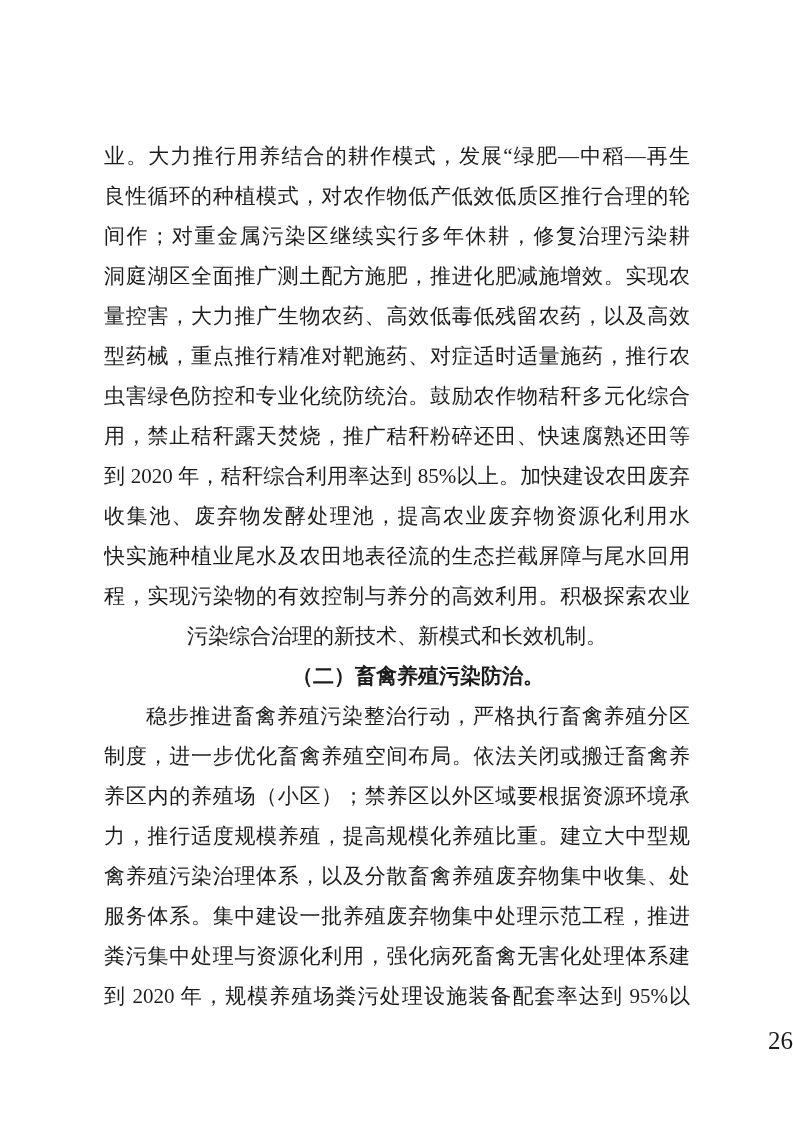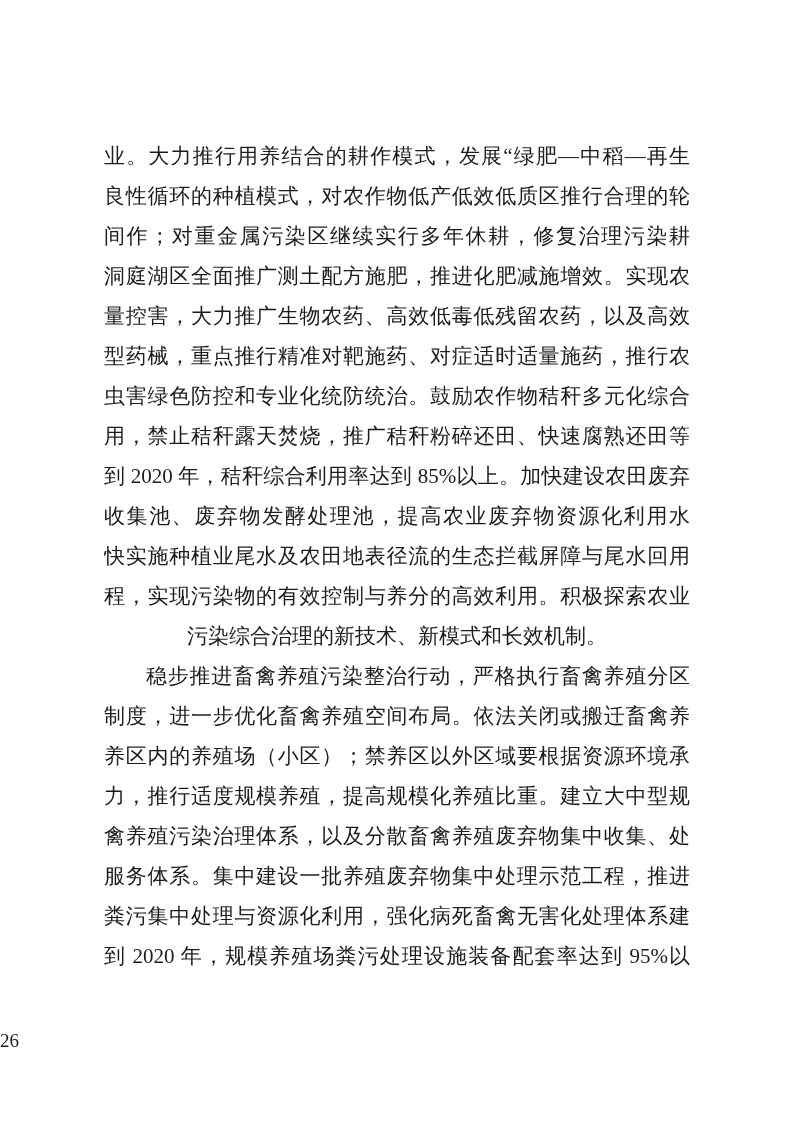--- a/index.html
+++ b/index.html
@@ -37,22 +37,22 @@
     text-indent: 2em;
   }
   .line.heading {
     font-weight: bold;
   }
   .page-number {
     position: absolute;
     left: 0;
     top: 1026px;
     width: 100%;
-    text-align: left;
-    font-size: 19px;
+    text-align: right;
+    font-size: 25px;
     line-height: 30px;
     color: #1c1c1c;
   }
 </style>
 </head>
 <body>
 
 <div class="page">
   <div class="text-block">
     <div class="line justify">业。大力推行用养结合的耕作模式，发展“绿肥—中稻—再生稻”等</div>
@@ -61,20 +61,21 @@
     <div class="line justify">洞庭湖区全面推广测土配方施肥，推进化肥减施增效。实现农药减</div>
     <div class="line justify">量控害，大力推广生物农药、高效低毒低残留农药，以及高效大中</div>
     <div class="line justify">型药械，重点推行精准对靶施药、对症适时适量施药，推行农业病</div>
     <div class="line justify">虫害绿色防控和专业化统防统治。鼓励农作物秸秆多元化综合利</div>
     <div class="line justify">用，禁止秸秆露天焚烧，推广秸秆粉碎还田、快速腐熟还田等技术。</div>
     <div class="line justify">到 2020 年，秸秆综合利用率达到 85%以上。加快建设农田废弃物</div>
     <div class="line justify">收集池、废弃物发酵处理池，提高农业废弃物资源化利用水平。加</div>
     <div class="line justify">快实施种植业尾水及农田地表径流的生态拦截屏障与尾水回用工</div>
     <div class="line justify">程，实现污染物的有效控制与养分的高效利用。积极探索农业面源</div>
     <div class="line">污染综合治理的新技术、新模式和长效机制。</div>
+    <div class="line heading indent">（二）畜禽养殖污染防治。</div>
     <div class="line justify indent">稳步推进畜禽养殖污染整治行动，严格执行畜禽养殖分区管理</div>
     <div class="line justify">制度，进一步优化畜禽养殖空间布局。依法关闭或搬迁畜禽养殖禁</div>
     <div class="line justify">养区内的养殖场（小区）；禁养区以外区域要根据资源环境承载能</div>
     <div class="line justify">力，推行适度规模养殖，提高规模化养殖比重。建立大中型规模畜</div>
     <div class="line justify">禽养殖污染治理体系，以及分散畜禽养殖废弃物集中收集、处理和</div>
     <div class="line justify">服务体系。集中建设一批养殖废弃物集中处理示范工程，推进畜禽</div>
     <div class="line justify">粪污集中处理与资源化利用，强化病死畜禽无害化处理体系建设。</div>
     <div class="line justify">到 2020 年，规模养殖场粪污处理设施装备配套率达到 95%以上。</div>
   </div>
   <div class="page-number">26</div>

